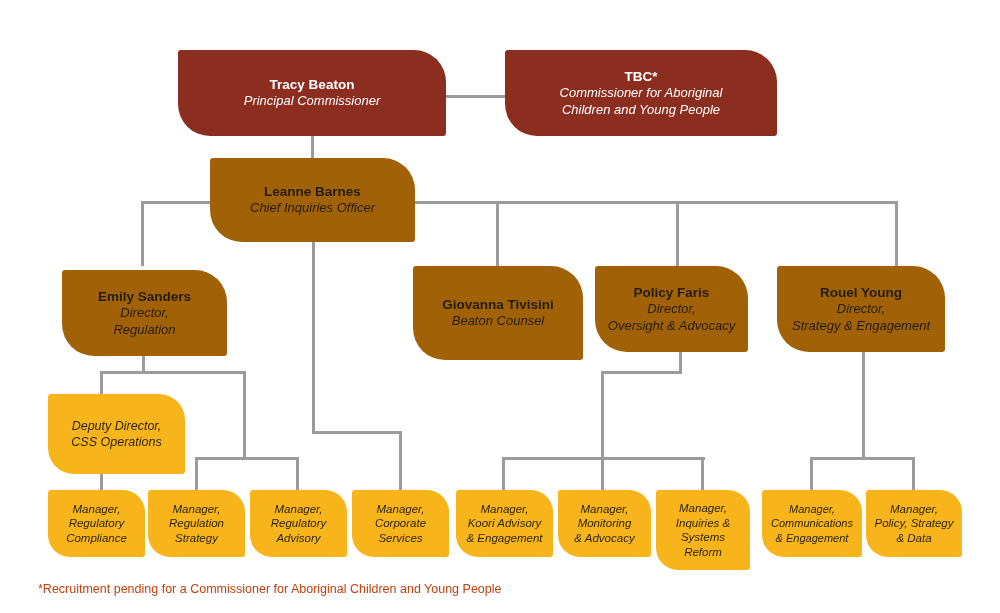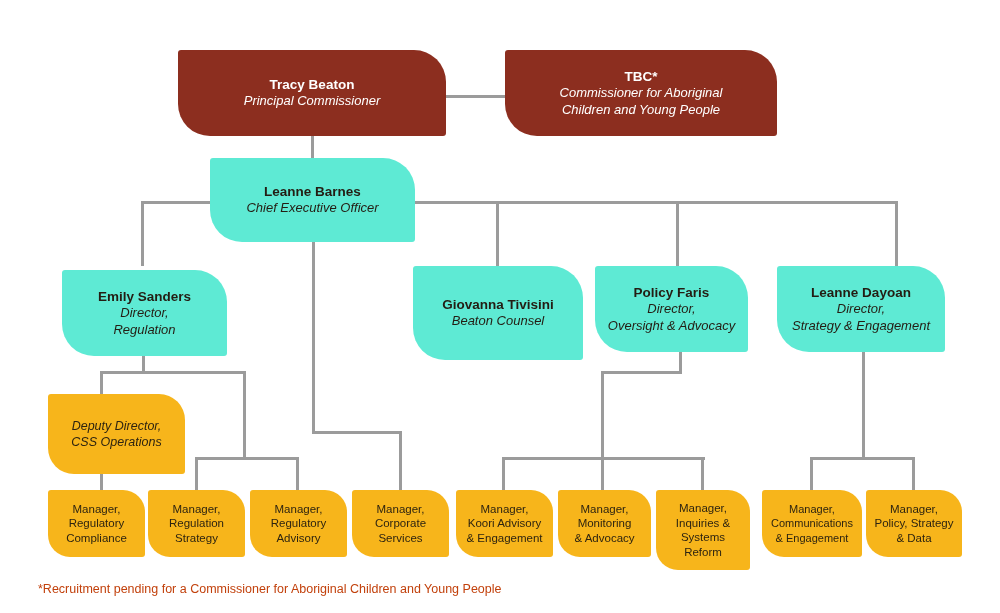--- a/index.html
+++ b/index.html
@@ -22,35 +22,36 @@
     align-items: center;
     justify-content: center;
     text-align: center;
     box-sizing: border-box;
     padding: 4px 6px;
   }
   .node.big    { border-radius: 3px 32px 3px 32px; }
   .node.mid    { border-radius: 3px 26px 3px 26px; }
   .node.small  { border-radius: 3px 22px 3px 22px; }
   .maroon { background: #8c2e1f; color: #ffffff; }
-  .orange { background: #5eead4; color: #241d13; }
+  .orange { background: #a16207; color: #241d13; }
   .yellow { background: #f7b51b; color: #2e2410; }
   .name {
     font-weight: bold;
     font-size: 13.5px;
     line-height: 17px;
     white-space: pre-line;
   }
   .title {
     font-style: italic;
     font-size: 13px;
     line-height: 16.5px;
     white-space: pre-line;
   }
   .label {
+    font-style: italic;
     font-size: 11.5px;
     line-height: 14.5px;
     white-space: pre-line;
   }
   .deputy-label {
     font-style: italic;
     font-size: 12.5px;
     line-height: 16px;
     white-space: pre-line;
   }
@@ -108,42 +109,42 @@
   </div>
 
   <div class="node maroon big" style="left:505px;top:50px;width:272px;height:86px">
     <div class="name">TBC*</div>
     <div class="title">Commissioner for Aboriginal
 Children and Young People</div>
   </div>
 
   <div class="node orange big" style="left:210px;top:158px;width:205px;height:84px">
     <div class="name">Leanne Barnes</div>
-    <div class="title">Chief Executive Officer</div>
+    <div class="title">Chief Inquiries Officer</div>
   </div>
 
   <div class="node orange big" style="left:62px;top:270px;width:165px;height:86px">
     <div class="name">Emily Sanders</div>
     <div class="title">Director,
 Regulation</div>
   </div>
 
   <div class="node orange big" style="left:413px;top:266px;width:170px;height:94px">
     <div class="name">Giovanna Tivisini</div>
     <div class="title">Beaton Counsel</div>
   </div>
 
   <div class="node orange big" style="left:595px;top:266px;width:153px;height:86px">
     <div class="name">Policy Faris</div>
     <div class="title">Director,
 Oversight &amp; Advocacy</div>
   </div>
 
   <div class="node orange big" style="left:777px;top:266px;width:168px;height:86px">
-    <div class="name">Leanne Dayoan</div>
+    <div class="name">Rouel Young</div>
     <div class="title">Director,
 Strategy &amp; Engagement</div>
   </div>
 
   <div class="node yellow mid" style="left:48px;top:394px;width:137px;height:80px">
     <div class="deputy-label">Deputy Director,
 CSS Operations</div>
   </div>
 
   <div class="node yellow small" style="left:48px;top:490px;width:97px;height:67px">

